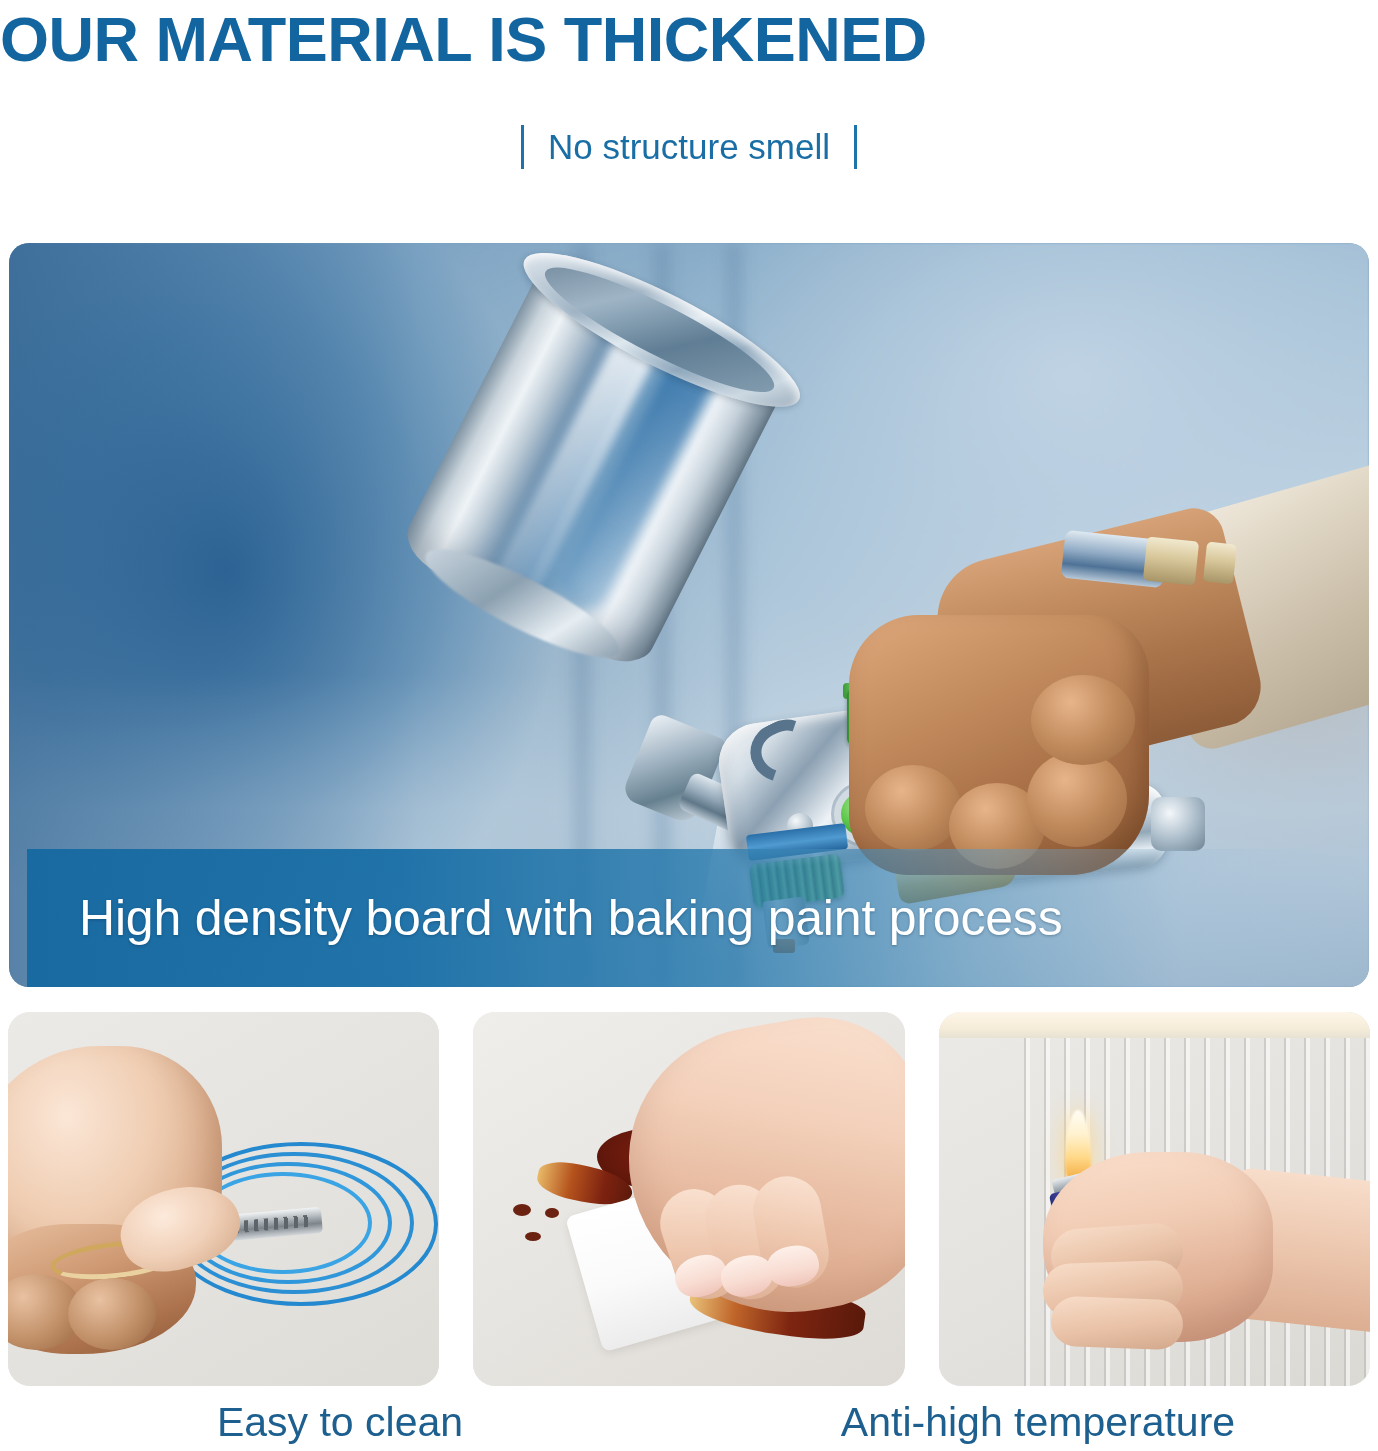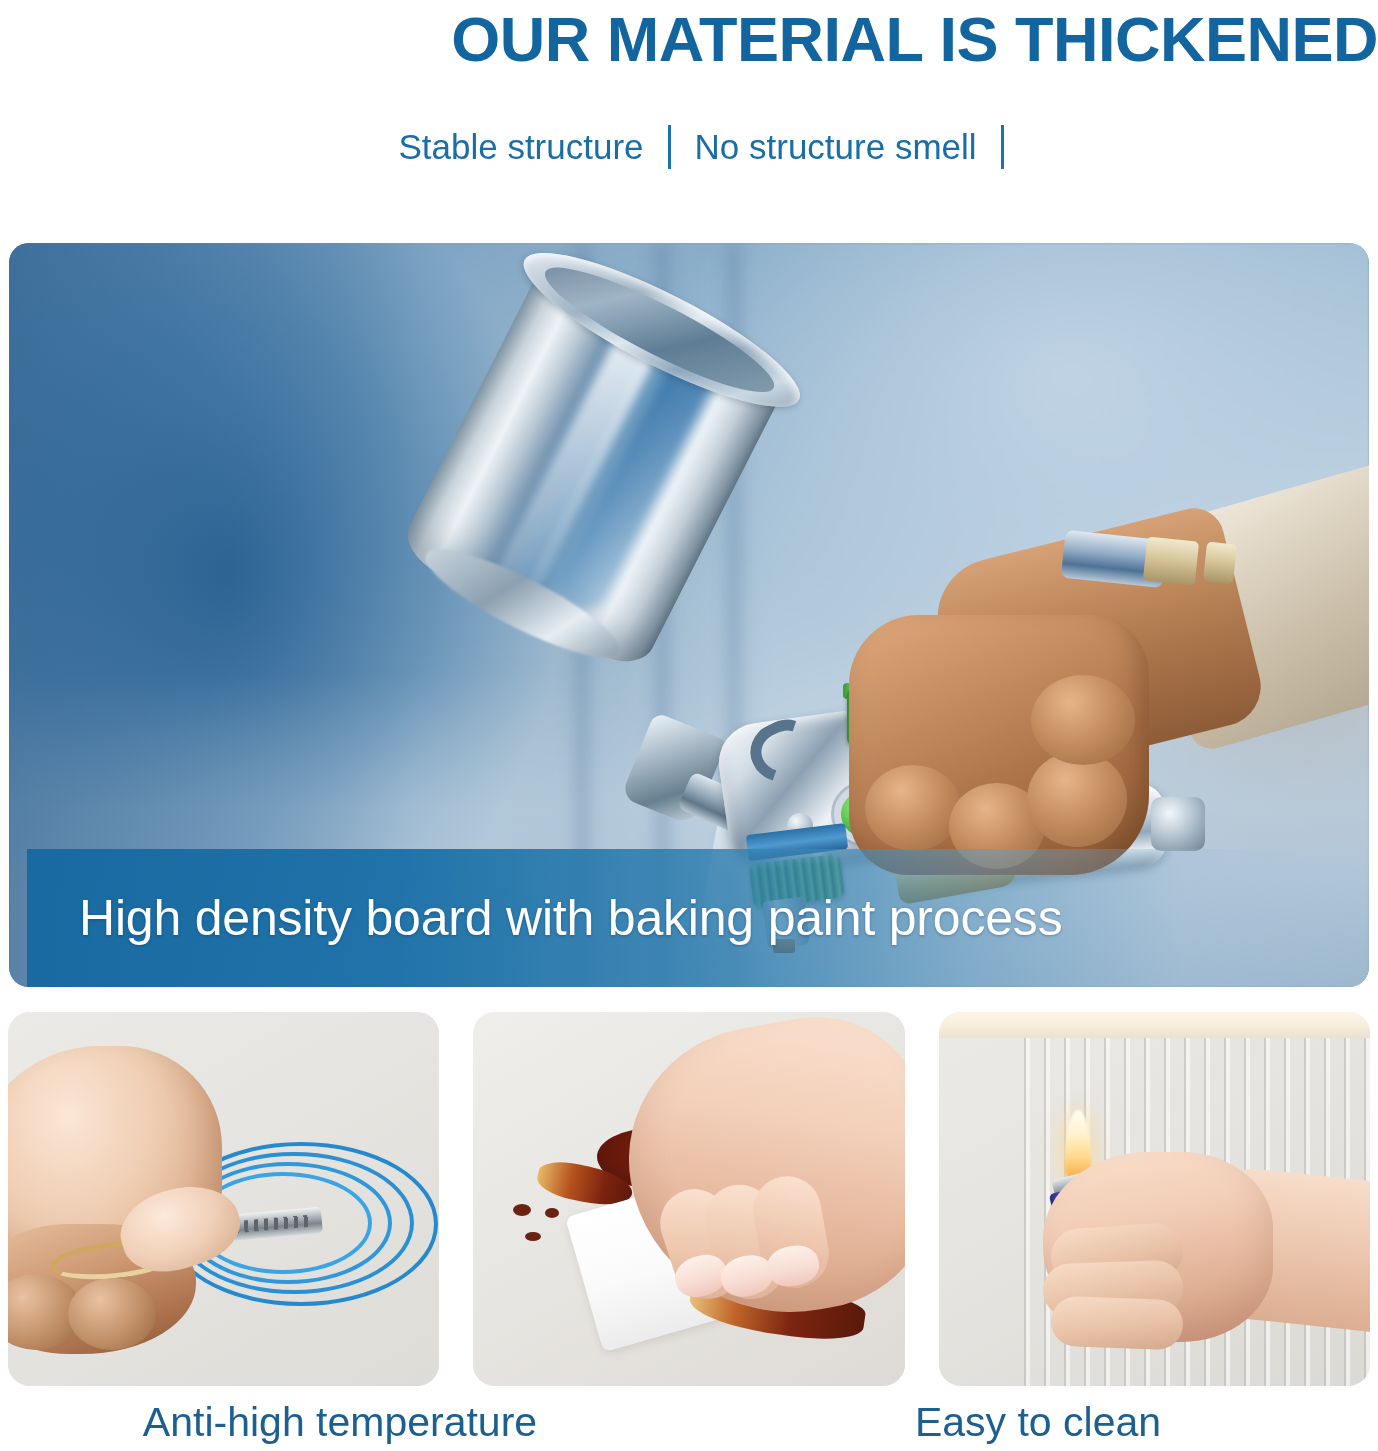--- a/index.html
+++ b/index.html
@@ -18,21 +18,21 @@
     height: 1451px;
     background: #ffffff;
   }
 
   
   .headline {
     position: absolute;
     top: 2px;
     left: 0;
     width: 1378px;
-    text-align: right;
+    text-align: left;
     font-size: 63px;
     font-weight: 700;
     letter-spacing: -0.5px;
     color: #13659f;
     line-height: 74px;
     white-space: nowrap;
   }
 
   .subhead {
     position: absolute;
@@ -695,21 +695,20 @@
   }
 </style>
 </head>
 <body>
 
 <div class="page">
 
   <div class="headline">OUR MATERIAL IS THICKENED</div>
 
   <div class="subhead">
-    <span class="seg">Stable structure</span>
     <span class="divider"></span>
     <span class="seg">No structure smell</span>
     <span class="divider"></span>
   </div>
 
   <div class="hero">
 
     <div class="hero-bg"></div>
     <div class="hero-bg2"></div>
     <div class="hero-mullion" style="left:560px;"></div>
@@ -812,17 +811,17 @@
       <div class="c3-lighter"></div>
       <div class="c3-wrist"></div>
       <div class="c3-fist"></div>
       <div class="c3-finger" style="left:112px; top:214px; width:132px; height:56px; transform:rotate(-4deg);"></div>
       <div class="c3-finger" style="left:104px; top:250px; width:140px; height:54px; transform:rotate(-2deg);"></div>
       <div class="c3-finger" style="left:112px; top:286px; width:132px; height:50px; transform:rotate(2deg);"></div>
     </div>
   </div>
 
   <div class="labels">
+    <div class="label">Easy to clean</div>
     <div class="label">Anti-high temperature</div>
-    <div class="label">Easy to clean</div>
   </div>
 
 </div>
 
 </body></html>

